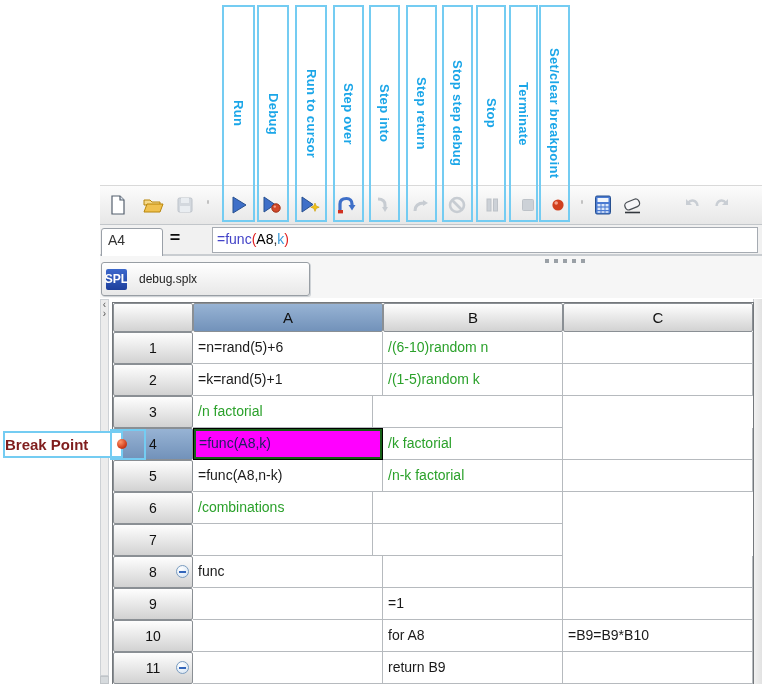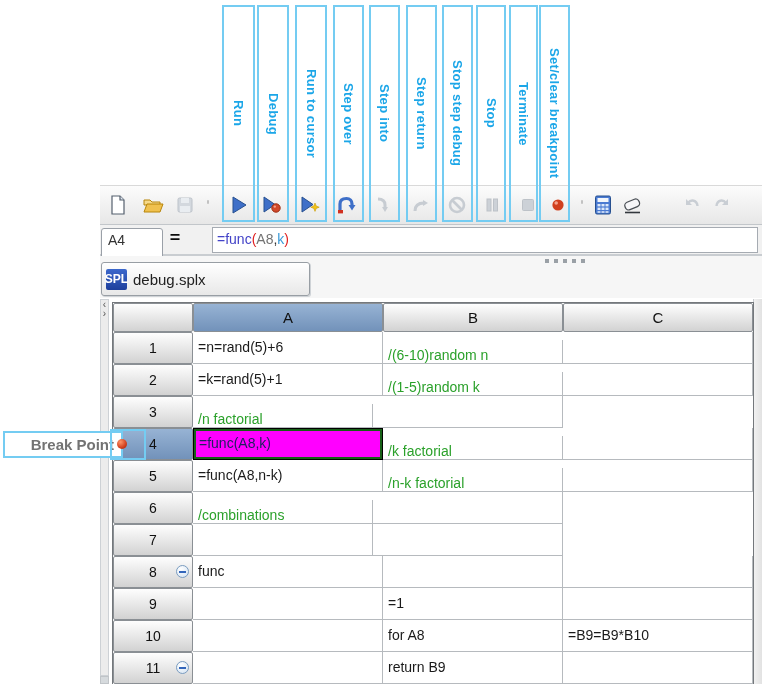--- a/index.html
+++ b/index.html
@@ -31,53 +31,53 @@
 
   
   .tabbar { position:absolute; left:100px; top:256px; width:662px; height:42px; background:#f6f6f6; }
   .dots { position:absolute; left:445px; top:3px; display:flex; gap:5px; }
   .dots span { width:4px; height:4px; background:#9aa0a6; display:block; }
   .tab { position:absolute; left:1px; top:6px; width:209px; height:34px;
          background:linear-gradient(#ffffff,#e8e8e8); border:1px solid #989ea4; border-radius:3px;
          box-shadow:1px 1px 0 #cfd3d7; display:flex; align-items:center; padding-left:4px; }
   .spl-logo { width:21px; height:21px; background:linear-gradient(#3c68cc,#1e3f9c); border-radius:2px;
               color:#fff; font-weight:bold; font-size:12px; display:flex; align-items:center; justify-content:center; }
-  .tab-title { font-size:15px; color:#222; margin-left:6px; }
+  .tab-title { font-size:12px; color:#222; margin-left:12px; }
 
   
   .vsplit { position:absolute; left:100px; top:299px; width:9px; height:377px;
             background:#ececec; border:1px solid #cdd1d5; }
   .vchev { font-size:10px; color:#555; line-height:9px; text-align:center; cursor:default; }
   .corner-sq { position:absolute; left:100px; top:676px; width:9px; height:8px; background:#d6dadd; border:1px solid #c0c4c8; }
   .vscroll { position:absolute; left:753px; top:299px; width:9px; height:385px;
              background:linear-gradient(90deg,#f1f1f1,#e2e2e2); border-left:1px solid #c8ccd0; }
 
   .sheet { position:absolute; left:112px; top:302px; border:1px solid #74787c; background:#fff; }
   .grow { display:flex; height:32px; }
   .grow.hdr { height:29px; }
   .rowhdr, .colhdr, .corner { background:linear-gradient(#fefefe,#d2d2d2); border:1px solid #8a8f94;
               border-radius:2px; display:flex; align-items:center; justify-content:center;
               font-size:14px; color:#111; position:relative; }
   .colhdr { font-size:15px; }
   .colhdr.selhdr, .rowhdr.selhdr { background:linear-gradient(#97b3d4,#7292ba); }
   .w-rh { width:80px; } .w-a { width:190px; } .w-b { width:180px; } .w-c { width:190px; }
   .cell { border-right:1px solid #b6babe; border-bottom:1px solid #b6babe; background:#fff;
           font-size:14px; color:#1a1a1a; line-height:30px; padding-left:5px; overflow:hidden; white-space:nowrap; }
-  .comment { color:#2ba12b;margin-top:8px; }
+  .comment { color:#2ba12b; }
   .sel-cell { background:#ff00ff; border:1px solid #000;
               box-shadow:inset 0 0 0 2px #176017; color:#202060; line-height:28px; }
   .collapse { position:absolute; right:3px; top:50%; margin-top:-7px; width:13px; height:13px;
               border-radius:50%; border:1px solid #7a9cc0;
               background:radial-gradient(circle at 35% 30%, #ffffff, #d2e2f2); }
   .cbar { position:absolute; left:2px; top:5px; width:7px; height:2px; background:#3366bb; }
 
   
   .bp-label { position:absolute; left:3px; top:431px; width:120px; height:27px; background:#fff;
-              border:2px solid #74ccf2; color:#737373; font-weight:bold; font-size:15px;
-              text-align:right; padding:3px 7px 0 0; z-index:70; }
+              border:2px solid #74ccf2; color:#7f1d1d; font-weight:bold; font-size:15px;
+              text-align:left; padding:3px 7px 0 0; z-index:70; }
   .bp-box { position:absolute; left:110px; top:429px; width:36px; height:31px;
             border:2px solid #74ccf2; z-index:70; }
   .bp-dot { position:absolute; left:117px; top:439px; width:10px; height:10px; border-radius:50%;
             background:radial-gradient(circle at 35% 30%, #ff9468, #d1401e 60%, #a02408); z-index:71; }
 </style>
 </head>
 <body>
 
 <div class="canvas">
 
@@ -164,21 +164,21 @@
       </svg>
     <svg class="tbicon" style="left:611px" viewBox="0 0 22 22">
         <path d="M15 9 C12 5 6 6 5.5 12" fill="none" stroke="#c9ced4" stroke-width="2.4"></path>
         <path d="M17 5 v6 h-6 Z" fill="#c9ced4"></path>
       </svg>
   </div>
 
   <div class="formula-row">
     <div class="cellref">A4</div>
     <div class="eq">=</div>
-    <div class="formula-input"><span style="color: rgb(67, 67, 200);">=func</span><span style="color: rgb(224, 32, 32);">(</span><span style="color: #737373;">A8</span><span style="color: rgb(51, 51, 51);">,</span><span style="color: rgb(59, 155, 216);">k</span><span style="color: rgb(224, 32, 32);">)</span></div>
+    <div class="formula-input"><span style="color: rgb(67, 67, 200);">=func</span><span style="color: rgb(224, 32, 32);">(</span><span style="color: #000000;">A8</span><span style="color: rgb(51, 51, 51);">,</span><span style="color: rgb(59, 155, 216);">k</span><span style="color: rgb(224, 32, 32);">)</span></div>
   </div>
 
   <div class="tabbar">
     <div class="dots">
         <span></span>
         <span></span>
         <span></span>
         <span></span>
         <span></span>
       </div>

